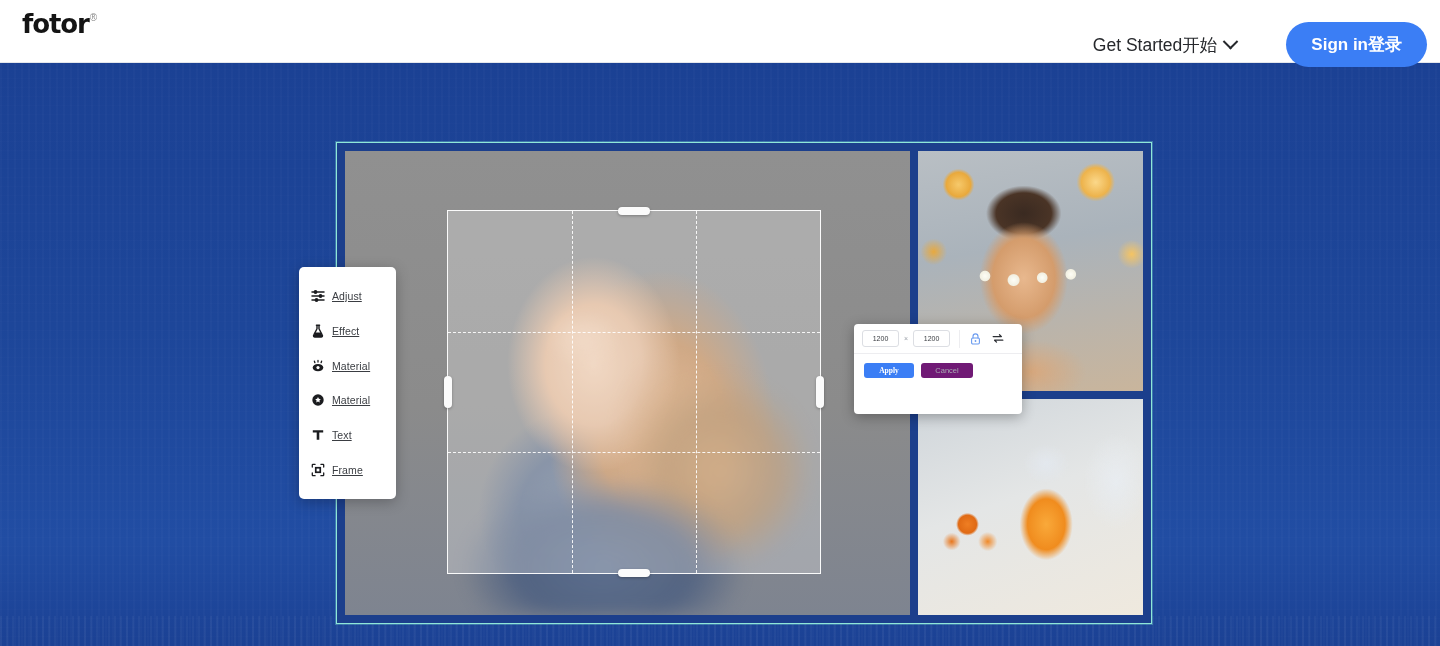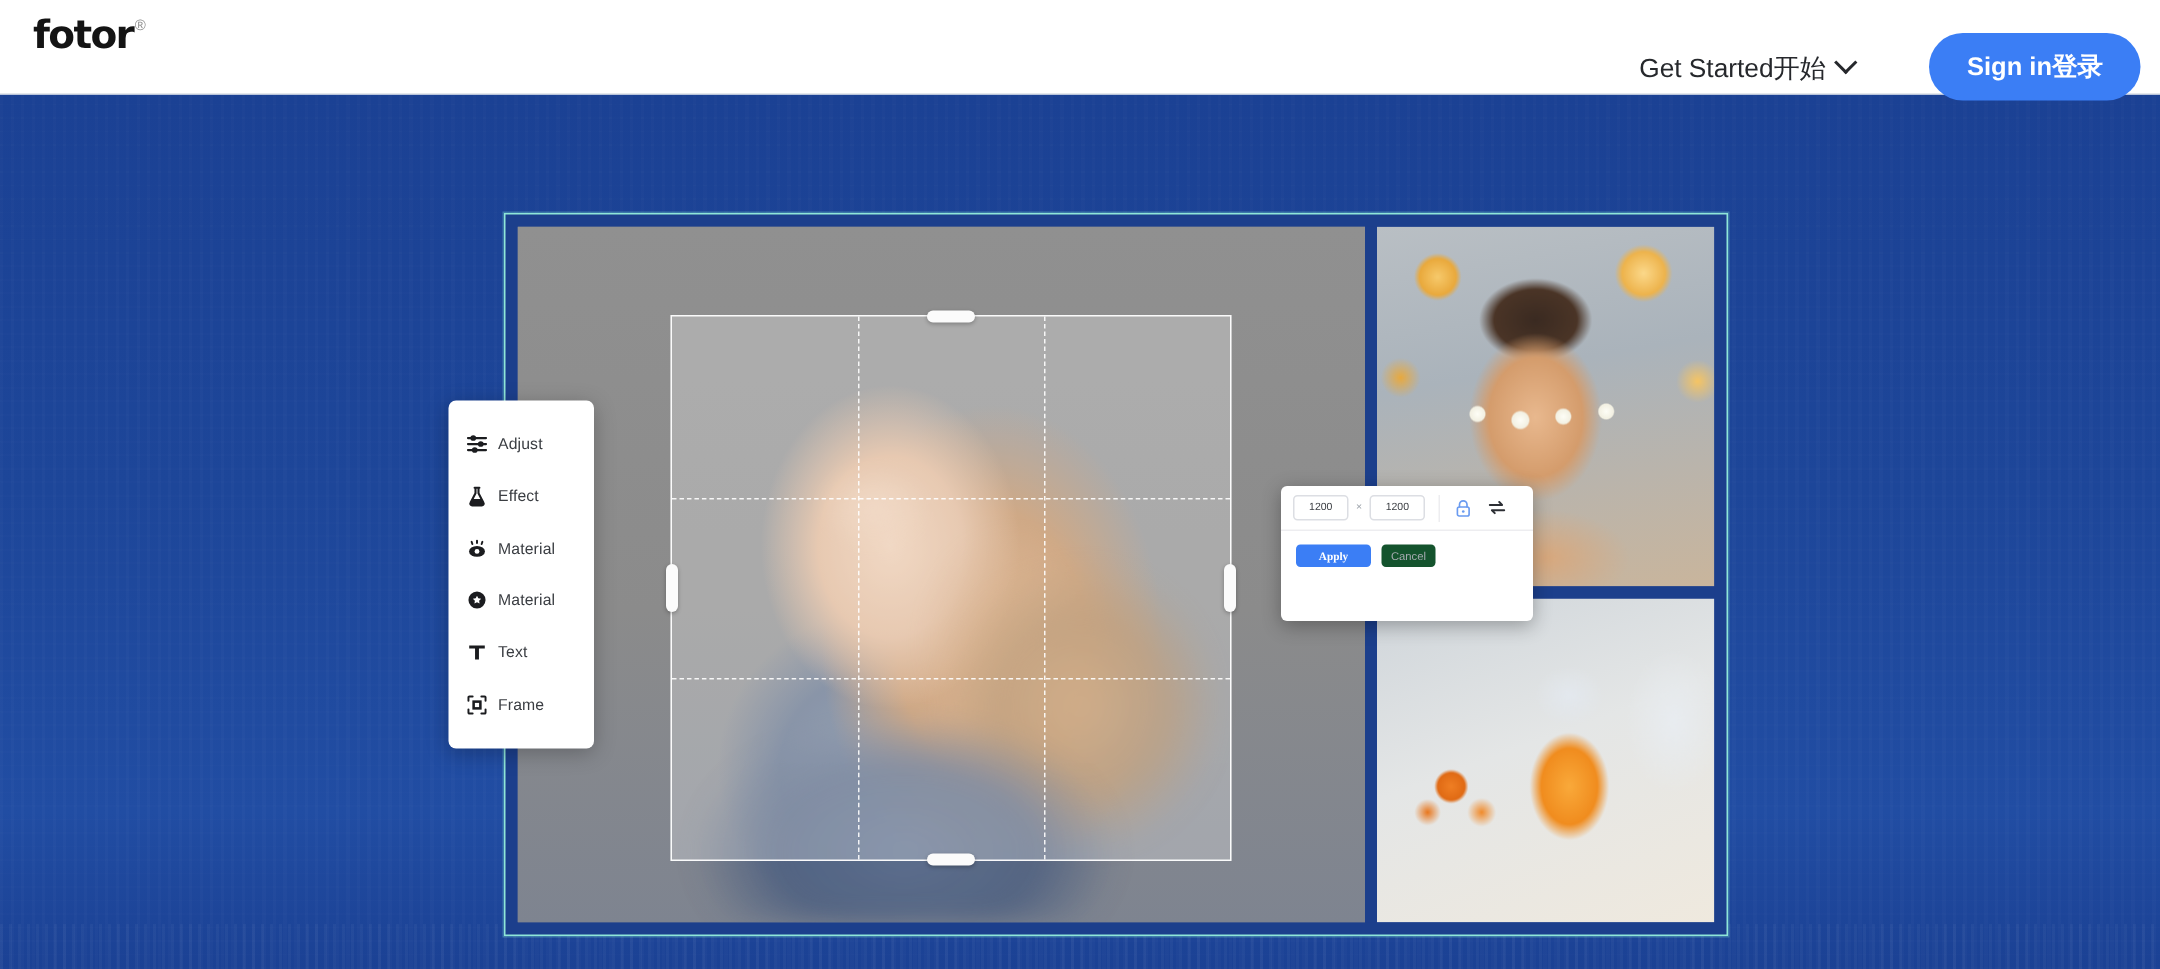--- a/index.html
+++ b/index.html
@@ -229,21 +229,21 @@
     cursor: pointer;
   }
   .menu-icon {
     width: 15px; height: 15px;
     display: flex; align-items: center; justify-content: center;
     flex: 0 0 15px;
   }
   .menu-icon svg { display: block; }
   .menu-label {
     font-size: 10.5px; color: #3a3d42;
-    letter-spacing: .1px; white-space: nowrap;
+    letter-spacing: .1px; white-space: nowrap; text-decoration: underline;
   }
 
   
   .dialog {
     position: absolute;
     left: 854px; top: 261px;
     width: 168px; height: 90px;
     background: #ffffff;
     border-radius: 4px;
     box-shadow: 0 3px 13px rgba(0,0,0,.3);
@@ -292,23 +292,23 @@
     height: 32px; padding: 0 10px;
   }
   .btn-apply {
     background: #3b7ef5; color: #fff;
     font-size: 7.5px; font-weight: 700;
     border: none; border-radius: 3px;
     width: 50px; height: 15px; cursor: pointer;
     font-family: Liberation Serif, serif;
   }
   .btn-cancel {
-    background: #14532d; color: #a8acb3;
+    background: #701a75; color: #a8acb3;
     font-size: 7.5px; border: none; border-radius: 3px;
-    width: 36px; height: 15px; cursor: pointer;
+    width: 52px; height: 15px; cursor: pointer;
     font-family: "Liberation Sans", sans-serif;
   }
 </style>
 </head>
 <body>
 
 <div class="header">
 
   <div class="logo-wrap">
     <span class="logo-text">fotor</span>

